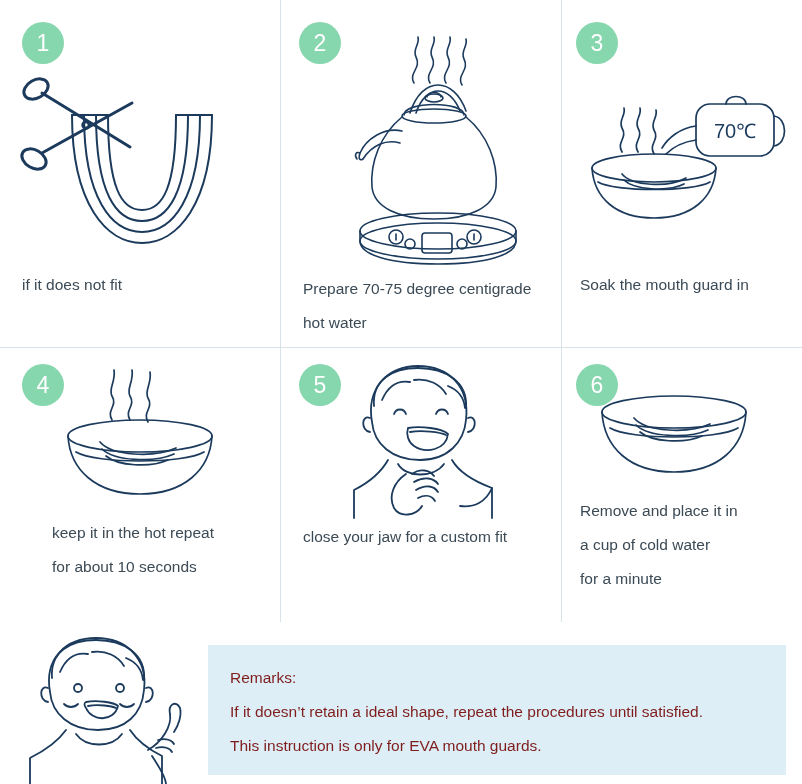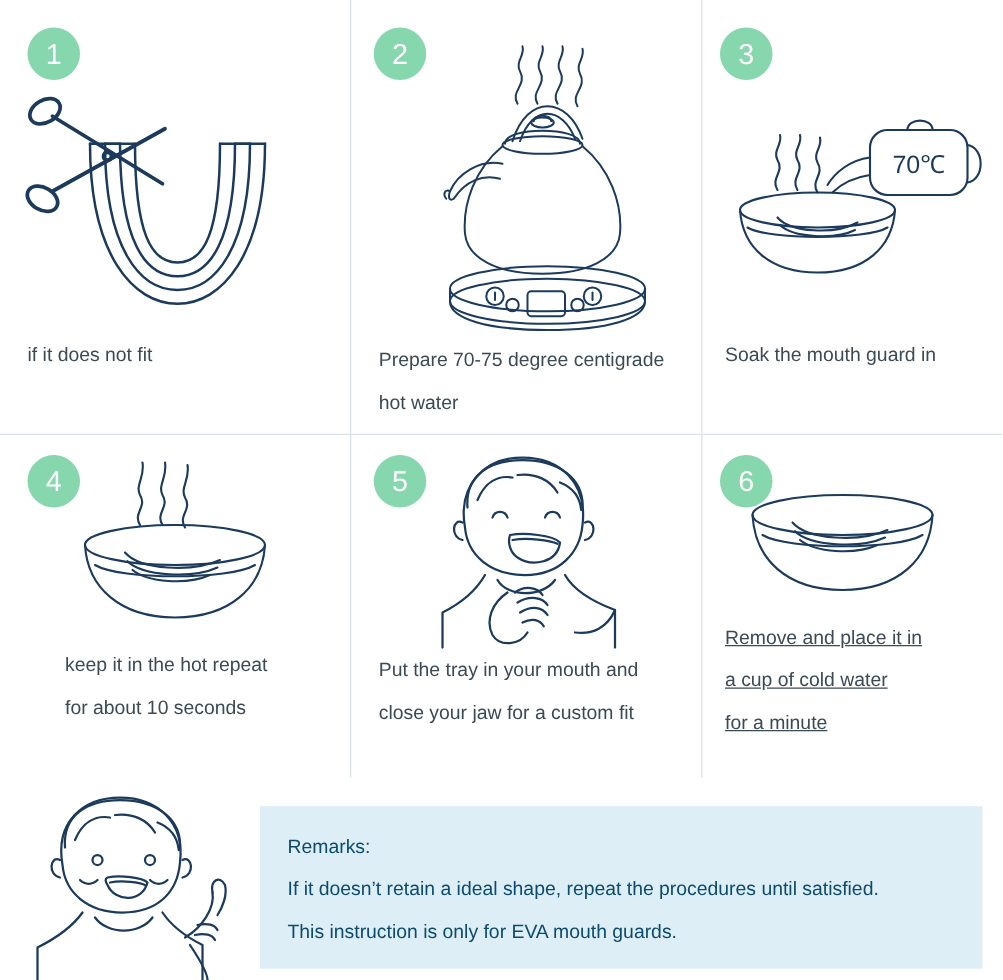--- a/index.html
+++ b/index.html
@@ -74,21 +74,21 @@
     left: 208px;
     top: 645px;
     width: 578px;
     height: 130px;
     background: #ddeef6;
     box-sizing: border-box;
     padding: 16px 22px 0 22px;
   }
   .remarks-box p {
     margin: 0;
-    color: #0c4a6e;
+    color: #7f1d1d;
     font-size: 15.5px;
     line-height: 34px;
     font-family: "Liberation Sans", sans-serif;
   }
   .boy-bottom {
     position: absolute;
     left: 20px;
     top: 630px;
     width: 180px;
     height: 154px;
@@ -274,42 +274,41 @@
             <path d="M70 118 C58 126 52 140 58 152 C64 162 80 160 86 150"></path>
 
             <path d="M76 118 C84 112 94 114 98 120"></path>
             <path d="M78 126 C88 120 98 122 102 128"></path>
             <path d="M80 134 C90 128 98 130 102 136"></path>
             <path d="M82 142 C90 138 96 140 99 145"></path>
           </g>
         </svg>
       </div>
       <div class="caption" style="left:22px; top:172px;">
-        <span>Put the tray in your mouth and</span>
         <span>close your jaw for a custom fit</span>
       </div>
     </div>
 
     <div class="vline"></div>
 
     <div class="cell">
       <div class="badge" style="left:14px; top:16px;">6</div>
       <div class="art" style="left:22px; top:22px;">
         <svg width="190" height="140" viewBox="0 0 190 140">
           <g fill="none" stroke="#1b3a5c" stroke-width="1.7" stroke-linecap="round" stroke-linejoin="round">
             <ellipse cx="90" cy="42" rx="72" ry="16"></ellipse>
             <path d="M18 42 C20 78 46 102 90 102 C134 102 160 78 162 42"></path>
             <path d="M26 58 C46 70 134 70 154 58"></path>
             <path d="M50 48 C62 62 104 64 126 54"></path>
             <path d="M52 55 C64 67 104 69 124 60"></path>
             <path d="M56 62 C68 72 100 74 118 66"></path>
           </g>
         </svg>
       </div>
-      <div class="caption" style="left:18px; top:146px;text-decoration:underline;">
+      <div class="caption" style="left:18px; top:146px;">
         <span>Remove and place it in</span>
         <span>a cup of cold water</span>
         <span>for a minute</span>
       </div>
     </div>
 
   </div>
 
   <div class="boy-bottom">
     <svg width="180" height="154" viewBox="0 0 180 154">

